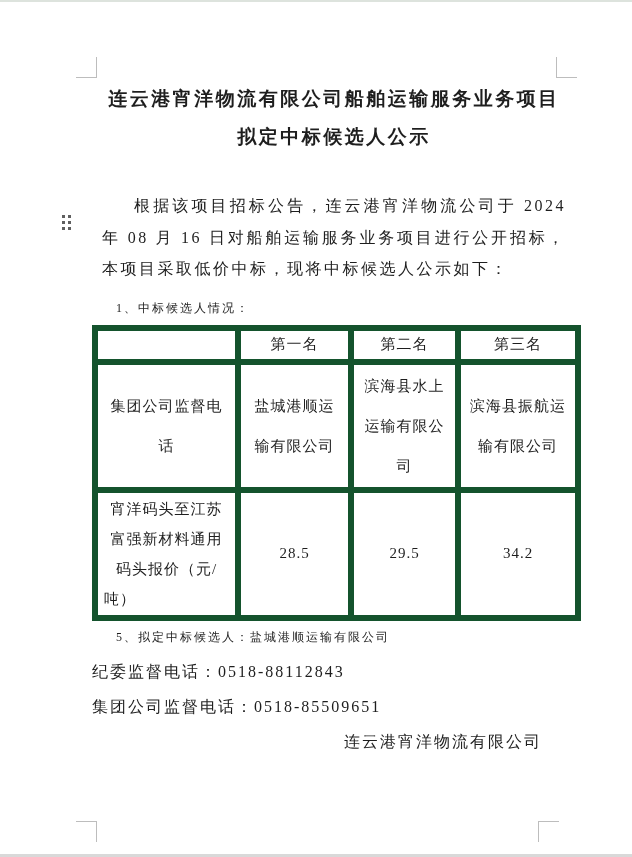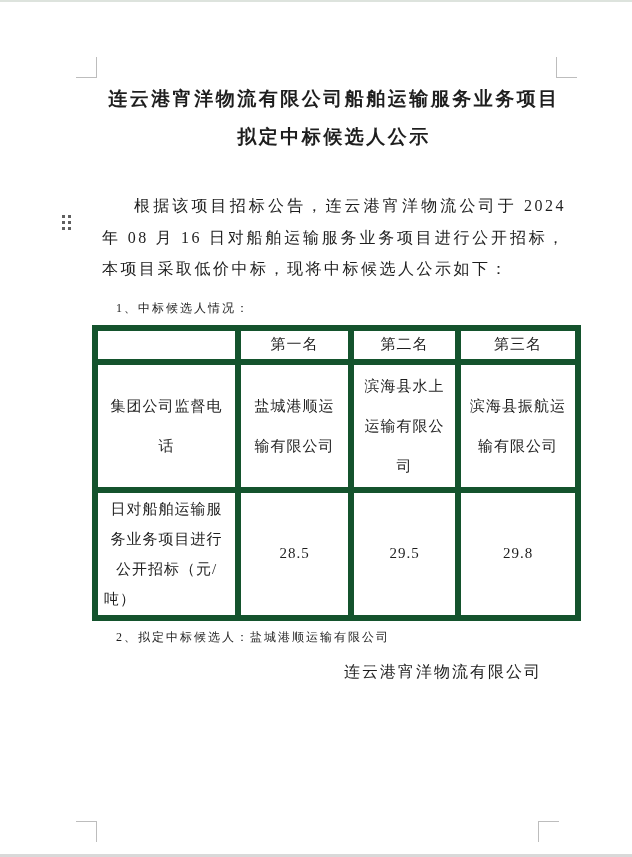--- a/index.html
+++ b/index.html
@@ -97,26 +97,28 @@
       <td>第二名</td>
       <td>第三名</td>
     </tr>
     <tr class="names">
       <td>集团公司监督电话</td>
       <td class="spread">盐城港顺运输有限公司</td>
       <td class="spread">滨海县水上运输有限公司</td>
       <td class="spread">滨海县振航运输有限公司</td>
     </tr>
     <tr class="price">
-      <td class="rowlabel">日对船舶运输服务业务项目进行公开招标（元/吨）</td>
+      <td class="rowlabel">宵洋码头至江苏富强新材料通用码头报价（元/吨）</td>
       <td class="num">28.5</td>
       <td class="num">29.5</td>
-      <td class="num">29.8</td>
+      <td class="num">34.2</td>
     </tr>
   </tbody>
     </table>
 
-  <p class="item item2">2、拟定中标候选人：盐城港顺运输有限公司</p>
+  <p class="item item2">5、拟定中标候选人：盐城港顺运输有限公司</p>
 
+  <div class="phone">纪委监督电话：0518-88112843</div>
+  <div class="phone">集团公司监督电话：0518-85509651</div>
 
   <div class="sig sig-company">连云港宵洋物流有限公司</div>
 
 </div>
 
 </body></html>

